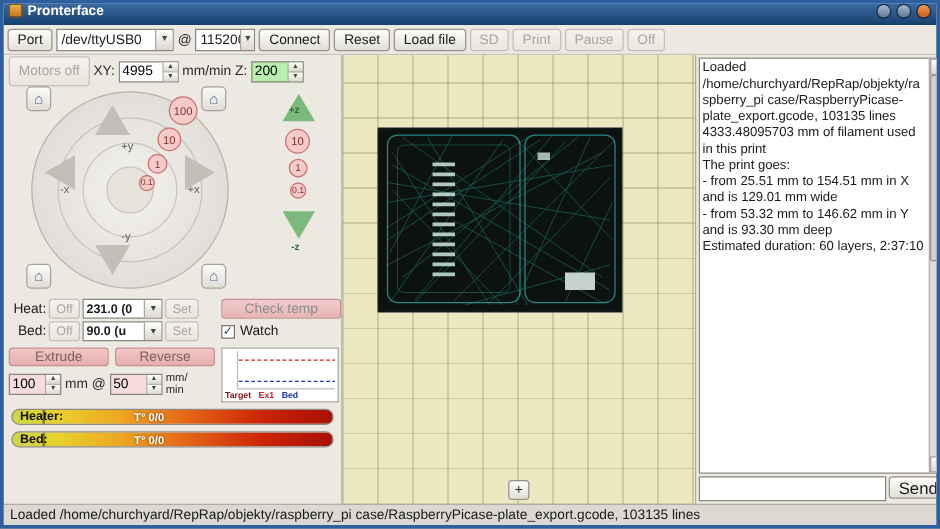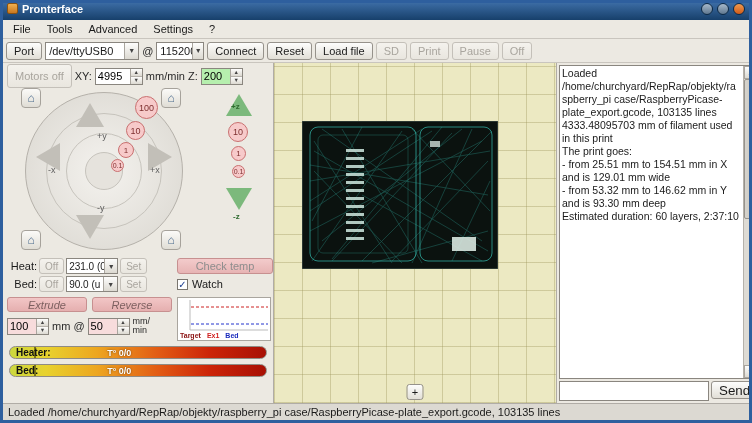--- a/index.html
+++ b/index.html
@@ -69,35 +69,35 @@
   .ztri.up   { border-left:13px solid transparent; border-right:13px solid transparent; border-bottom:22px solid #7cb97c; }
   .ztri.down { border-left:13px solid transparent; border-right:13px solid transparent; border-top:22px solid #7cb97c; }
   .zlbl { position:absolute; font-size:8px; color:#2f6b2f; font-weight:bold; }
 
   
   .temps { display:flex; margin-top:2px; }
   .temps-left { width:168px; }
   .trow { display:flex; align-items:center; gap:2px; margin-bottom:2px; }
   .trow .tlabel { width:30px; text-align:right; }
   .sbtn { height:16px; padding:0 5px; font-size:10px; }
-  .tcombo { width:52px; height:16px; }
+  .tcombo { width:64px; height:16px;font-weight:bold; }
   .tcombo .val { font-size:10px; padding:0 2px; }
   .temps-right { margin-left:4px; }
   .check-temp { width:96px; height:16px; background:linear-gradient(#f3cbcb,#e7b4b4); border:1px solid #c79090;
                 border-radius:3px; color:#8d8d8d; display:flex; align-items:center; justify-content:center; }
   .watch-row { display:flex; align-items:center; gap:4px; margin-top:4px; }
   .checkbox { width:11px; height:11px; border:1px solid #7a766f; background:#fff; font-size:10px; line-height:9px;
               color:#1b3d8f; text-align:center; }
 
   
   .extrude-block { display:flex; margin-top:3px; }
   .ex-left { width:168px; }
   .ex-btn-row { display:flex; gap:5px; }
   .pinkbtn { width:80px; height:15px; background:linear-gradient(#f2c6c6,#e5afaf); border:1px solid #c79090;
-             border-radius:3px; color:#7d6060; display:flex; align-items:center; justify-content:center;font-style:italic; }
+             border-radius:3px; color:#7d6060; display:flex; align-items:center; justify-content:center; }
   .ex-amt-row { display:flex; align-items:center; gap:3px; margin-top:5px; }
   .unit-col { font-size:9px; line-height:9px; color:#2a2a2a; }
   .graph { width:94px; height:44px; border:1px solid #a9a59e; background:#fff; position:relative; margin-left:2px; }
   .graph svg { position:absolute; left:0; top:0; }
   .legend { position:absolute; left:2px; bottom:1px; display:flex; gap:6px; font-size:7px; font-weight:bold; }
 
   
   .gauge { position:relative; width:258px; height:13px; border:1px solid #8f8b84; border-radius:7px; margin:5px 4px 0 2px;
            background:linear-gradient(90deg,#ccd83e 0%,#e8d22e 14%,#eda620 34%,#e25b14 58%,#cc2408 78%,#a81004 100%);
            overflow:hidden; }
@@ -139,27 +139,20 @@
 <div class="window">
 
   <div class="titlebar">
     <span class="app-icon"></span>
     <span class="title-text">Pronterface</span>
     <span class="winbtn min"></span>
     <span class="winbtn max"></span>
     <span class="winbtn close"></span>
   </div>
 
-  <div class="menubar">
-    <span class="menu-item">File</span>
-    <span class="menu-item">Tools</span>
-    <span class="menu-item">Advanced</span>
-    <span class="menu-item">Settings</span>
-    <span class="menu-item">?</span>
-  </div>
 
   <div class="toolbar">
     <span class="btn">Port</span>
     <span class="combo" style="width:94px">
       <span class="val">/dev/ttyUSB0</span>
       <span class="arrow" style="margin-left:auto">▼</span>
     </span>
     <span class="lbl">@</span>
     <span class="combo" style="width:48px">
       <span class="val">115200</span>

